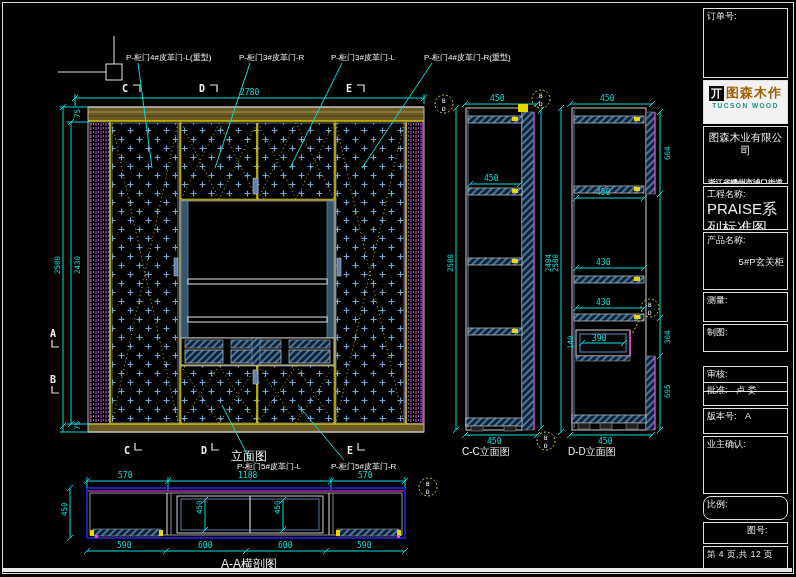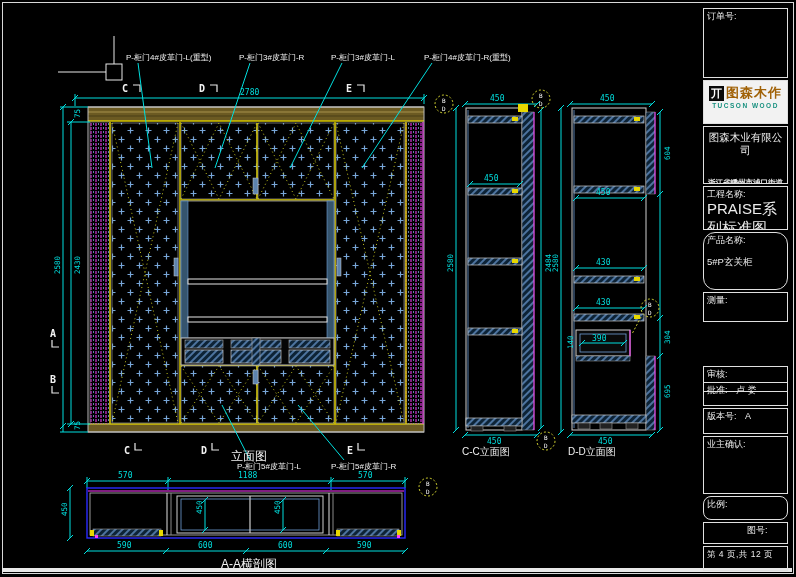--- a/index.html
+++ b/index.html
@@ -18,22 +18,22 @@
   .logo-row{display:flex;align-items:center;justify-content:center;gap:2px;}
   .logo-sq{display:inline-block;width:15px;height:15px;background:#0a0a0a;color:#fff;
            font-size:11px;line-height:15px;font-weight:bold;}
   .logo-name{font-size:13px;font-weight:bold;letter-spacing:1px;color:#a16207;}
   .logo-sub{font-size:6.5px;letter-spacing:1.5px;color:#17907f;font-weight:bold;margin-top:1px;}
   .c-company{top:118px;height:58px;text-align:center;}
   .company-name{font-size:10.5px;margin-top:2px;}
   .company-addr{font-size:7.5px;font-weight:bold;margin-top:20px;line-height:1.5;}
   .c-project{top:178px;height:44px;}
   .c-project .val{display:block;margin-top:0;font-size:15px;}
-  .c-product{top:224px;height:58px;border-radius:12px;}
-  .c-product .val{display:block;margin-top:10px;text-align:left;font-size:9.5px;}
+  .c-product{top:224px;height:58px;}
+  .c-product .val{display:block;margin-top:10px;text-align:right;font-size:9.5px;}
   .c-measure{top:284px;height:30px;}
   .c-draft{top:316px;height:28px;}
   .c-audit{top:358px;height:26px;}
   .c-approve{top:374px;height:24px;}
   .c-version{top:400px;height:26px;}
   .c-owner{top:428px;height:58px;}
   .c-scale{top:488px;height:24px;border-radius:8px;}
   .c-figno{top:514px;height:22px;padding-left:43px;}
   .c-page{top:538px;height:25px;font-size:8.5px;letter-spacing:0.5px;}
   .inline-val{margin-left:6px;}
@@ -422,20 +422,23 @@
       <span class="lab">工程名称:</span>
       <span class="val">PRAISE系列标准图</span>
     </div>
     <div class="cell c-product">
       <span class="lab">产品名称:</span>
       <span class="val">5#P玄关柜</span>
     </div>
     <div class="cell c-measure">
       <span class="lab">测量:</span>
     </div>
+    <div class="cell c-draft">
+      <span class="lab">制图:</span>
+    </div>
     <div class="cell c-audit">
       <span class="lab">审核:</span>
     </div>
     <div class="cell c-approve">
       <span>批准:</span>
       <span class="inline-val">卢  娄</span>
     </div>
     <div class="cell c-version">
       <span>版本号:</span>
       <span class="inline-val">A</span>

